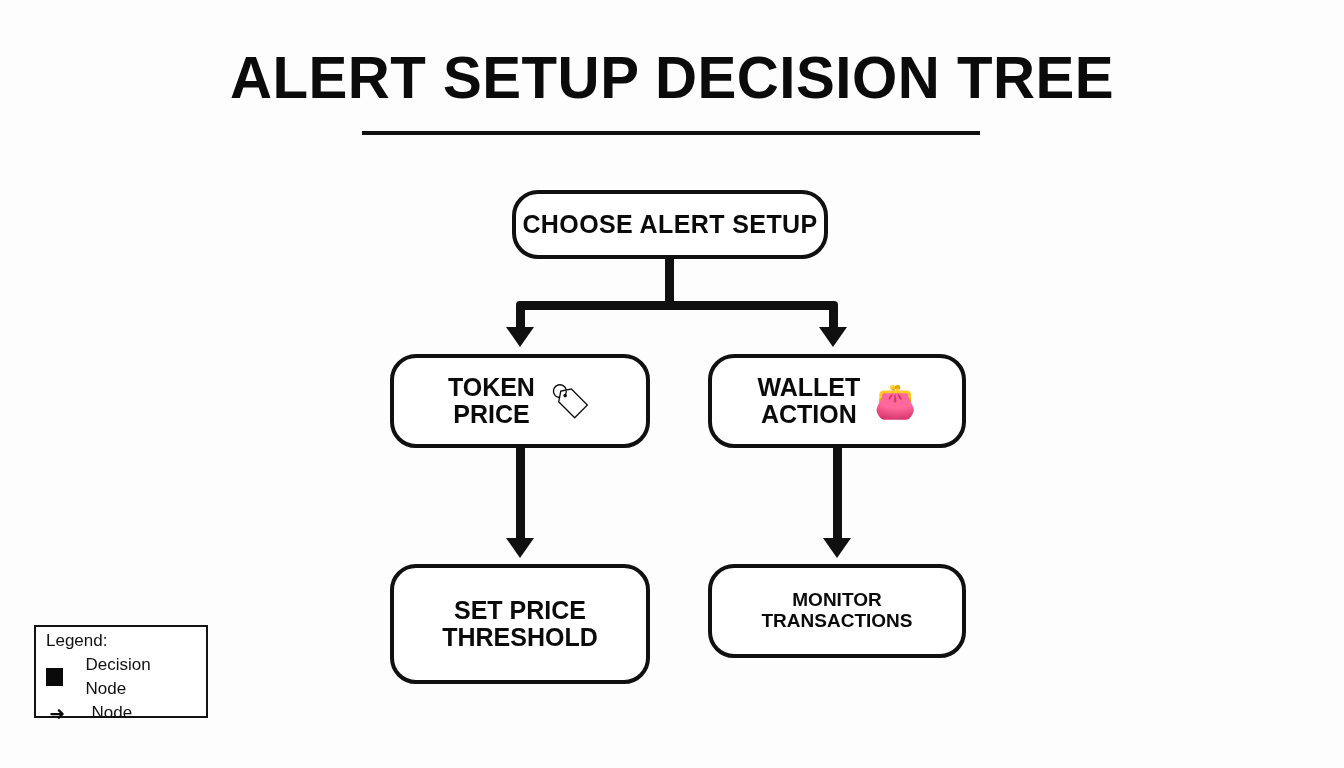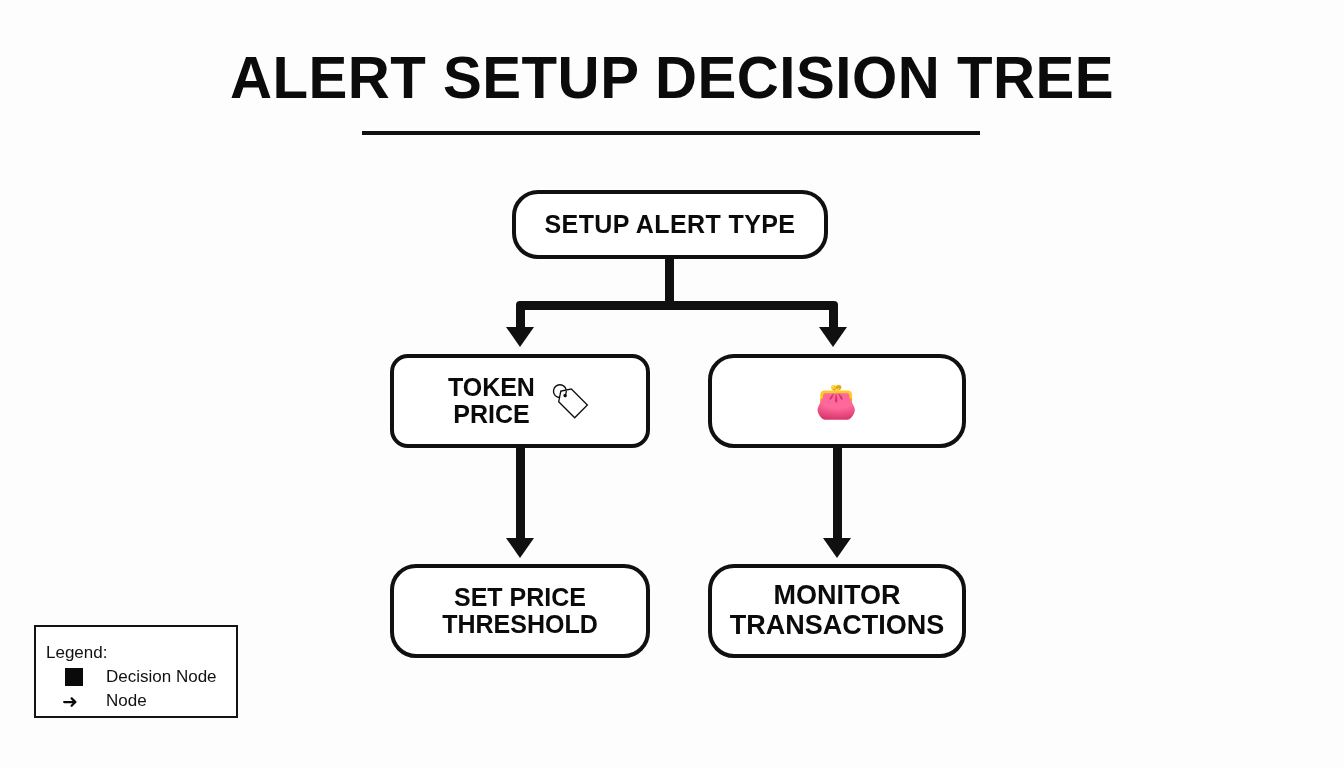--- a/index.html
+++ b/index.html
@@ -82,46 +82,46 @@
     height: 69px;
     border-radius: 26px;
     font-size: 25px;
     letter-spacing: 0.4px;
   }
   #node-token-price {
     left: 390px;
     top: 354px;
     width: 260px;
     height: 94px;
-    border-radius: 18px;
+    border-radius: 26px;
     font-size: 25px;
   }
   #node-wallet-action {
     left: 708px;
     top: 354px;
     width: 258px;
     height: 94px;
     border-radius: 26px;
     font-size: 25px;
   }
   #node-set-price-threshold {
     left: 390px;
     top: 564px;
     width: 260px;
-    height: 94px;
+    height: 120px;
     border-radius: 26px;
     font-size: 25px;
   }
   #node-monitor-transactions {
     left: 708px;
     top: 564px;
     width: 258px;
     height: 94px;
     border-radius: 26px;
-    font-size: 27px;
+    font-size: 19px;
   }
 
   
   .conn {
     position: absolute;
     background: #101010;
   }
   
   #conn-root-stem {
     left: 665px;
@@ -188,26 +188,26 @@
   #arrow-wallet-to-monitor {
     left: 823px;
     top: 538px;
   }
 
   
   #legend {
     position: absolute;
     left: 34px;
     top: 625px;
-    width: 204px;
+    width: 174px;
     height: 93px;
     box-sizing: border-box;
     border: 2px solid #131313;
     background: #ffffff;
-    padding: 16px 10px 6px 10px;
+    padding: 4px 10px 6px 10px;
     font-family: "Liberation Sans", sans-serif;
     color: #111111;
   }
   #legend .legend-title {
     font-size: 17px;
     line-height: 20px;
     text-align: left;
     margin-bottom: 2px;
   }
   #legend .legend-row {
@@ -254,34 +254,36 @@
   <div class="arrowhead" id="arrow-left-child"></div>
   <div class="arrowhead" id="arrow-right-child"></div>
 
   <div class="conn" id="conn-token-to-threshold"></div>
   <div class="arrowhead" id="arrow-token-to-threshold"></div>
   <div class="conn" id="conn-wallet-to-monitor"></div>
   <div class="arrowhead" id="arrow-wallet-to-monitor"></div>
 
   <div class="node" id="node-root">
     <div class="node-inner">
-      <span class="node-label">SETUP ALERT TYPE</span>
+      <span class="node-label">CHOOSE ALERT SETUP</span>
     </div>
   </div>
 
   <div class="node" id="node-token-price">
     <div class="node-inner">
       <span class="node-label">TOKEN
 PRICE</span>
       <span class="node-icon">🏷</span>
     </div>
   </div>
 
   <div class="node" id="node-wallet-action">
     <div class="node-inner">
+      <span class="node-label">WALLET
+ACTION</span>
       <span class="node-icon">👛</span>
     </div>
   </div>
 
   <div class="node" id="node-set-price-threshold">
     <div class="node-inner">
       <span class="node-label">SET PRICE
 THRESHOLD</span>
     </div>
   </div>

